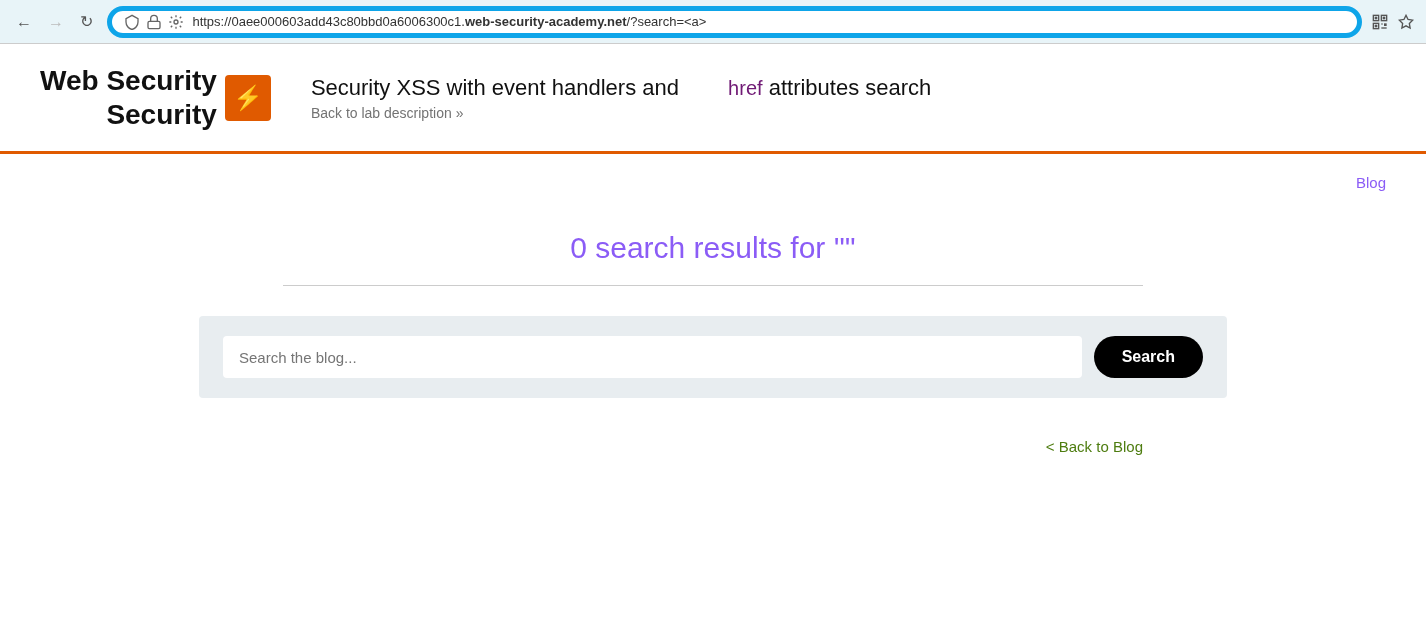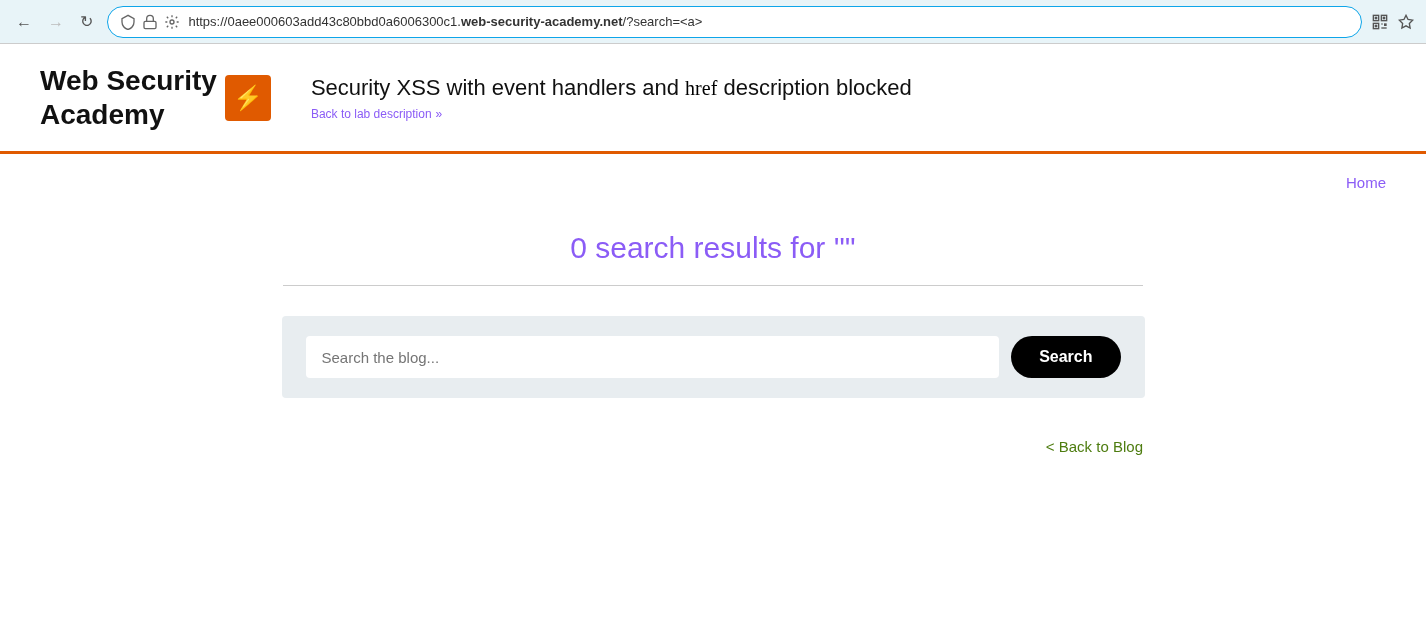--- a/index.html
+++ b/index.html
@@ -28,21 +28,21 @@
       color: #555;
       padding: 4px;
       border-radius: 3px;
     }
     .nav-btn:disabled { color: #bbb; cursor: default; }
     .address-bar-container {
       flex: 1;
       display: flex;
       align-items: center;
       background: #fff;
-      border: 1px solid #0ea5e9;
+      border: 5px solid #0ea5e9;
       border-radius: 20px;
       padding: 4px 12px;
       height: 32px;
       gap: 8px;
     }
     .address-icons {
       display: flex;
       gap: 6px;
       align-items: center;
       color: #666;
@@ -68,20 +68,21 @@
       align-items: center;
       padding: 20px 40px;
       border-bottom: 3px solid #e05a00;
       background: #fff;
     }
     .logo-container {
       display: flex;
       align-items: center;
       gap: 0;
       margin-right: 40px;
+      text-align: right;
     }
     .logo-text {
       font-size: 28px;
       font-weight: bold;
       line-height: 1.2;
       color: #111;
     }
     .logo-icon {
       background: #e05a00;
       color: #fff;
@@ -98,27 +99,28 @@
     .header-content {
       flex: 1;
     }
     .lab-title {
       font-size: 22px;
       font-weight: normal;
       color: #111;
       line-height: 1.4;
     }
     .lab-title code {
-      font-family: Liberation Serif, serif;
+      font-family: Liberation Sans, sans-serif;
       font-size: 20px;
-      color: #000000;
+      color: #701a75;
+      margin-left: 43px;
     }
     .back-to-lab {
-      color: #8b5cf6;
-      font-size: 12px;
+      color: #737373;
+      font-size: 14px;
       text-decoration: none;
       display: inline-flex;
       align-items: center;
       gap: 4px;
     }
 
     
     .main-content {
       background: #fff;
       min-height: 400px;
@@ -151,21 +153,21 @@
       width: 860px;
       border: none;
       border-top: 1px solid #ccc;
       margin-bottom: 30px;
     }
 
     .search-form-container {
       background: #e8edf0;
       padding: 20px 24px;
       border-radius: 4px;
-      width: 863px;
+      width: 1028px;
       display: flex;
       gap: 12px;
       align-items: center;
       margin-bottom: 40px;
     }
     .search-input {
       flex: 1;
       height: 42px;
       border: none;
       border-radius: 4px;
@@ -246,39 +248,39 @@
       <polygon points="12,2 15.09,8.26 22,9.27 17,14.14 18.18,21.02 12,17.77 5.82,21.02 7,14.14 2,9.27 8.91,8.26"></polygon>
     </svg>
   </div>
 </div>
 
 <div class="site-header">
   <div class="logo-container">
     <div>
       <div class="logo-text">
         <span>Web Security</span><br>
-        <span>Academy</span>
+        <span>Security</span>
       </div>
     </div>
     <div class="logo-icon">⚡</div>
   </div>
   <div class="header-content">
     <div class="lab-title">
-      <span>Security XSS with event handlers and </span><code>href</code><span> description blocked</span>
+      <span>Security XSS with event handlers and </span><code>href</code><span> attributes search</span>
     </div>
     <a class="back-to-lab" href="#">
       <span>Back to lab description</span>
       <span>»</span>
     </a>
   </div>
 </div>
 
 <div class="main-content">
   <div class="nav-bar">
-    <a class="nav-link" href="#">Home</a>
+    <a class="nav-link" href="#">Blog</a>
   </div>
 
   <div class="search-results-area">
     <h2 class="results-heading">0 search results for '"'</h2>
     <hr class="divider">
 
     <div class="search-form-container">
       <input class="search-input" type="text" placeholder="Search the blog..." style="">
       <button class="search-button">Search</button>
     </div>

